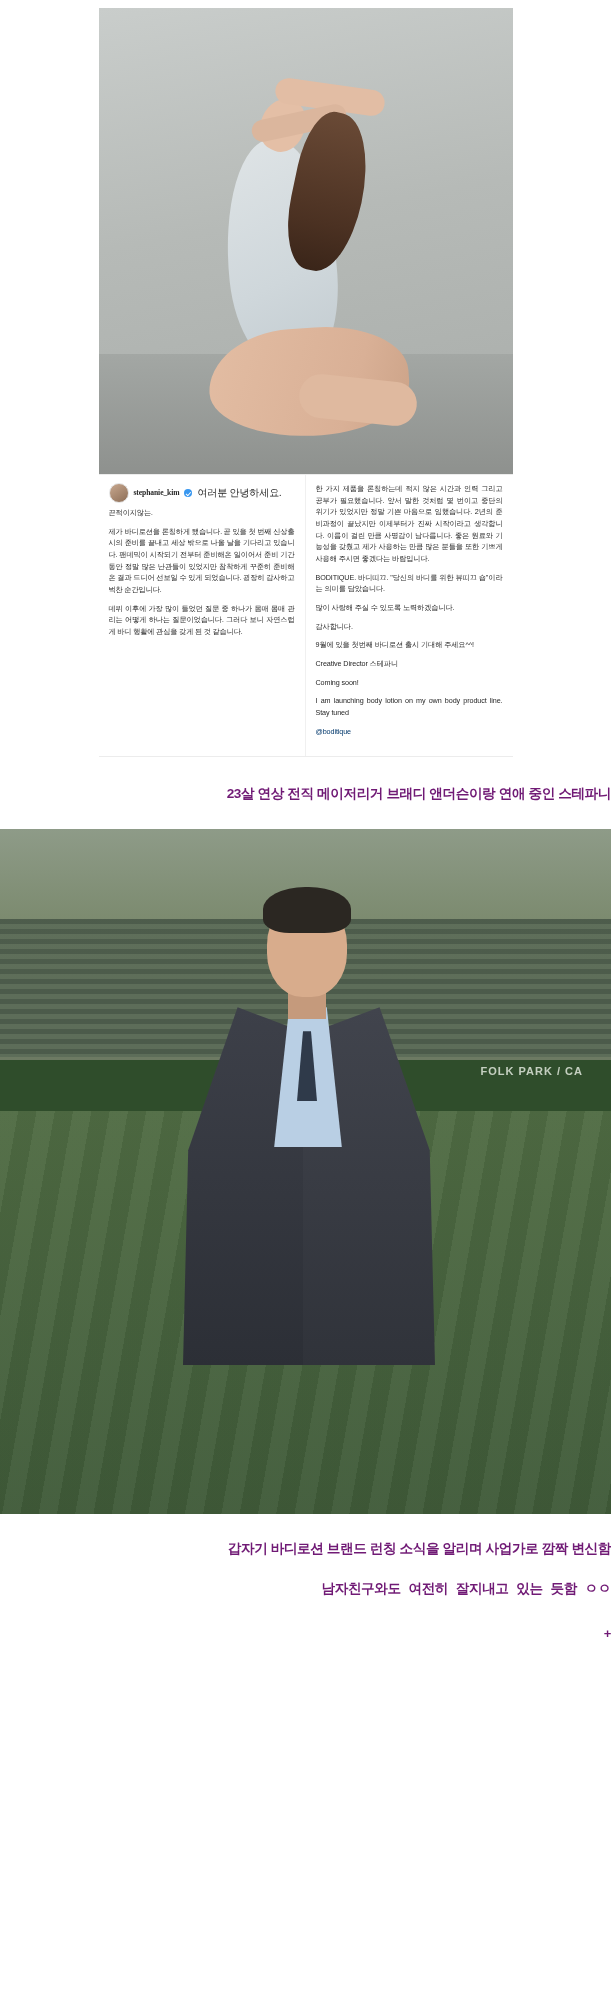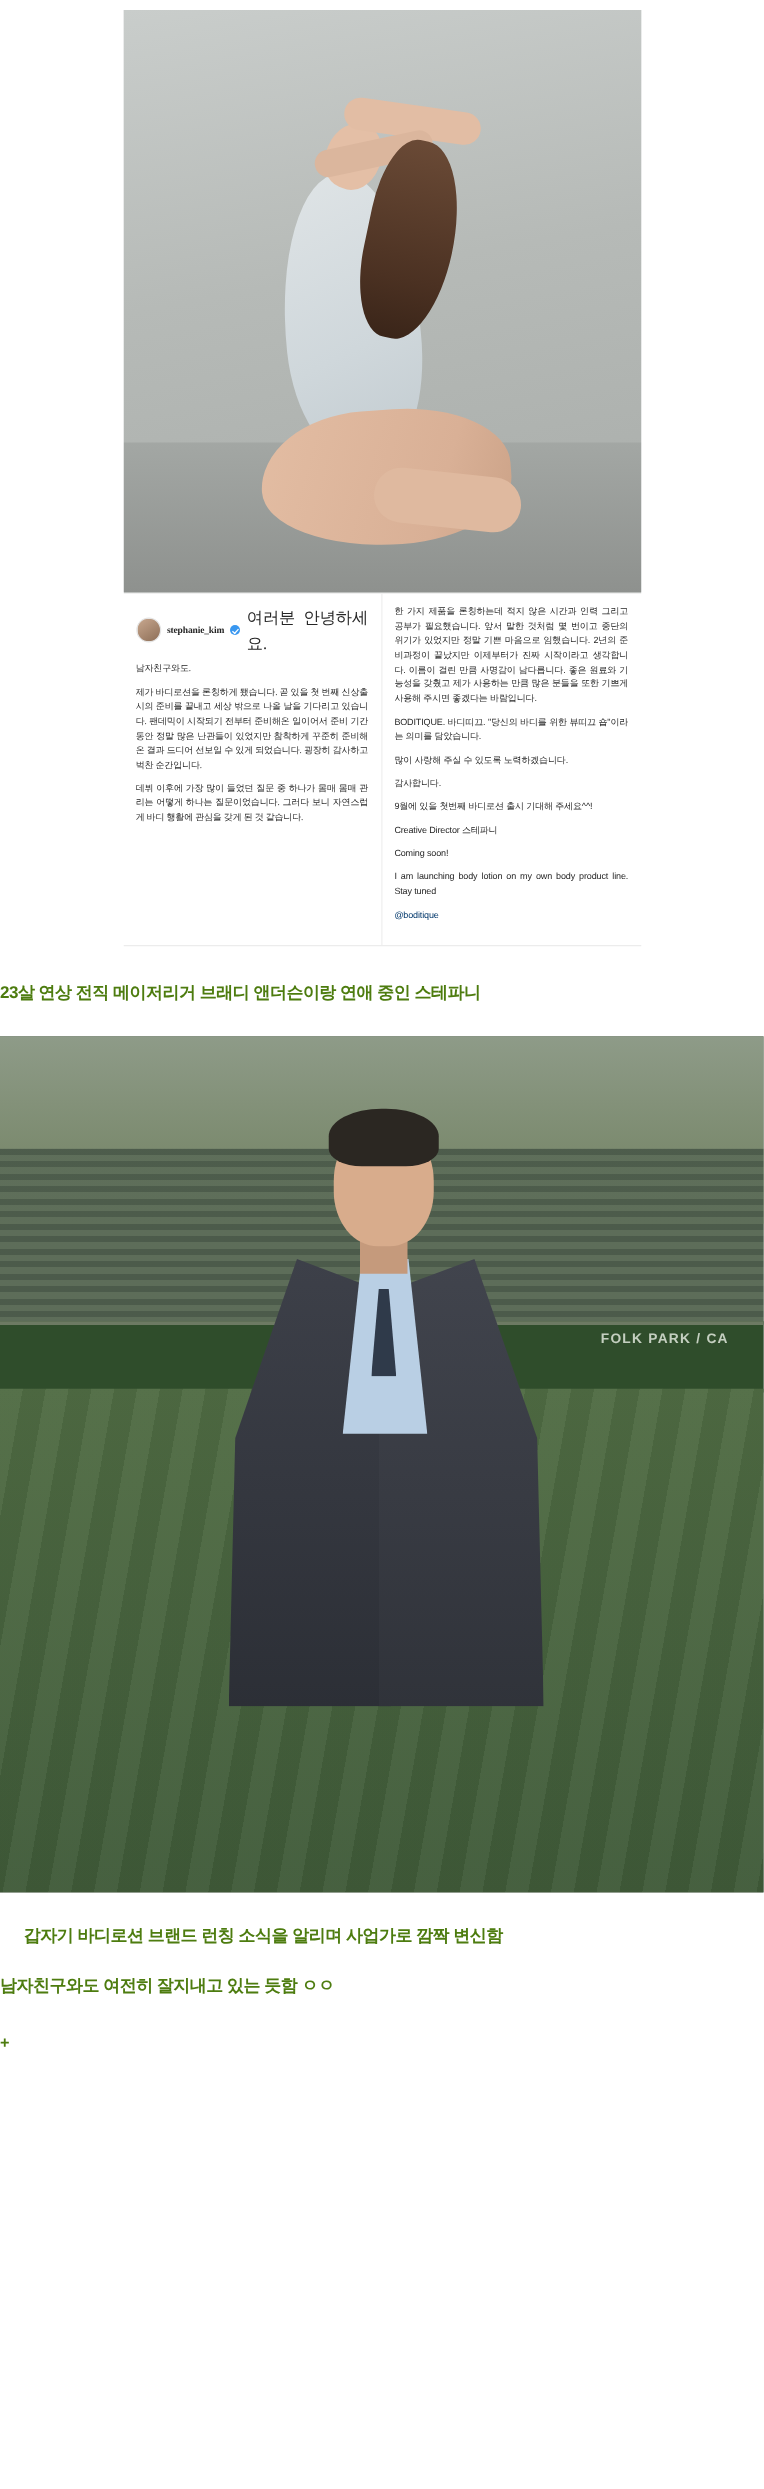--- a/index.html
+++ b/index.html
@@ -176,41 +176,41 @@
     position: absolute;
     left: 2.2px;
     top: 1.6px;
     width: 2px;
     height: 3.6px;
     border: solid #fff;
     border-width: 0 1px 1px 0;
     transform: rotate(42deg);
   }
   .greet {
-    font-size: 13px;
+    font-size: 10px;
     color: #262626;
   }
   .para {
     margin: 0 0 7px 0;
   }
   .mention {
     color: #00376b;
   }
 
   
   .line {
-    text-align: left;
+    text-align: right;
     font-size: 13.6px;
     font-weight: bold;
-    color: #4d7c0f;
+    color: #701a75;
     letter-spacing: -0.4px;
   }
   .line-1 { margin: 28px 0 26px 0; }
   .line-2 { margin: 26px 0 22px 0; padding-left: 19px; }
-  .line-3 { margin: 0 0 28px 0; }
+  .line-3 { margin: 0 0 28px 0; font-family: Liberation Mono, monospace; }
   .plus   { margin: 0 0 24px 0; font-size: 13px; }
   .line-4 { margin: 0 0 22px 0; }
 
   
   .photo-bottom {
     width: 611px;
     height: 685px;
     position: relative;
     overflow: hidden;
     background: #5f6d5a;
@@ -348,21 +348,21 @@
 
   <div class="caption-block">
 
     <div class="col col-left">
       <div class="user-row">
         <span class="avatar"></span>
         <span class="uname">stephanie_kim</span>
         <span class="verified"></span>
         <span class="greet">여러분 안녕하세요.</span>
       </div>
-      <p class="para">남자친구와도.</p>
+      <p class="para">끈적이지않는.</p>
       <p class="para">제가 바디로션을 론칭하게 됐습니다. 곧 있을 첫 번째 신상출시의 준비를 끝내고 세상 밖으로 나올 날을 기다리고 있습니다. 팬데믹이 시작되기 전부터 준비해온 일이어서 준비 기간 동안 정말 많은 난관들이 있었지만 참착하게 꾸준히 준비해온 결과 드디어 선보일 수 있게 되었습니다. 굉장히 감사하고 벅찬 순간입니다.</p>
       <p class="para">데뷔 이후에 가장 많이 들었던 질문 중 하나가 몸매 몸매 관리는 어떻게 하나는 질문이었습니다. 그러다 보니 자연스럽게 바디 행활에 관심을 갖게 된 것 같습니다.</p>
     </div>
 
     <div class="col col-right">
       <p class="para">한 가지 제품을 론칭하는데 적지 않은 시간과 인력 그리고 공부가 필요했습니다. 앞서 말한 것처럼 몇 번이고 중단의 위기가 있었지만 정말 기쁜 마음으로 임했습니다. 2년의 준비과정이 끝났지만 이제부터가 진짜 시작이라고 생각합니다. 이름이 걸린 만큼 사명감이 남다릅니다. 좋은 원료와 기능성을 갖췄고 제가 사용하는 만큼 많은 분들을 또한 기쁘게 사용해 주시면 좋겠다는 바람입니다.</p>
       <p class="para">BODITIQUE. 바디띠끄. "당신의 바디를 위한 뷰띠끄 숍"이라는 의미를 담았습니다.</p>
       <p class="para">많이 사랑해 주실 수 있도록 노력하겠습니다.</p>
       <p class="para">감사합니다.</p>
       <p class="para">9월에 있을 첫번째 바디로션 출시 기대해 주세요^^!</p>

